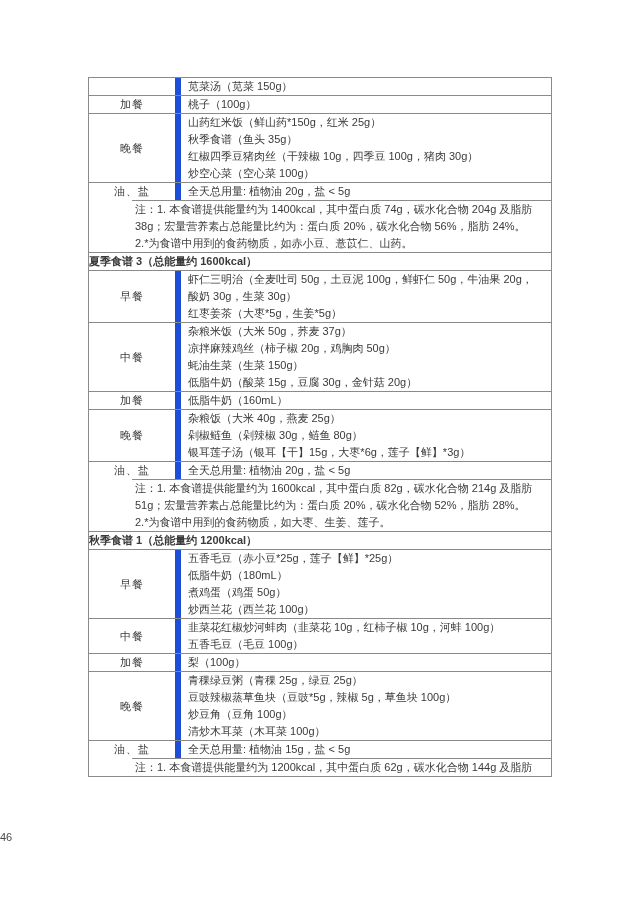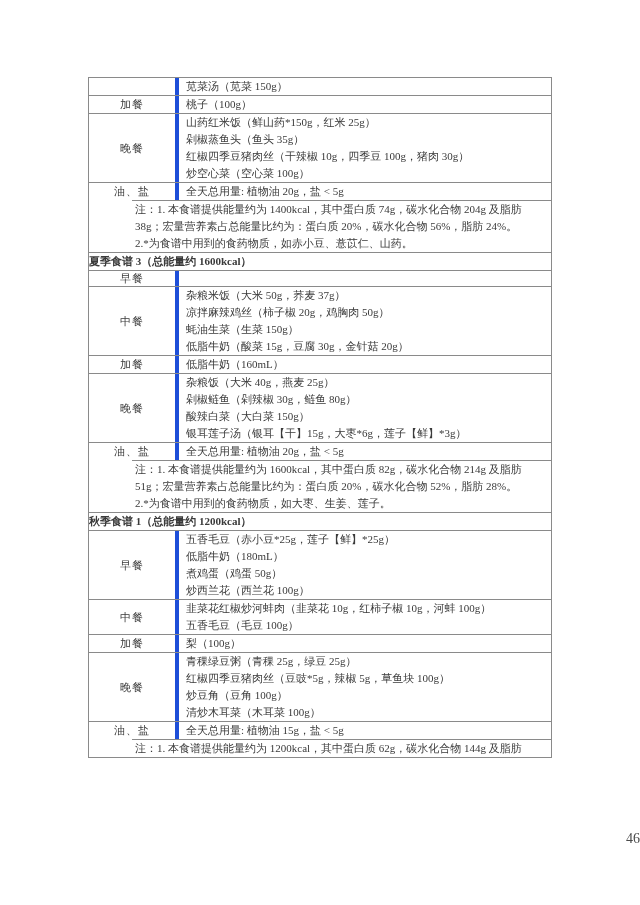--- a/index.html
+++ b/index.html
@@ -1,54 +1,54 @@
 <!DOCTYPE html>
 <html><head>
 <meta charset="utf-8">
 <style>
   html,body { margin:0; padding:0; }
   .page {
     position:relative;
     width:640px; height:905px;
     background:#ffffff;
-    font-family:Liberation Serif, serif;
+    font-family:Liberation Sans, sans-serif;
     color:#3a3a3a;
     overflow:hidden;
   }
   .doc-table {
     position:absolute;
     left:88px; top:77px;
     width:462px;
     border:1px solid #8a8a8a;
     font-size:11px;
     background:#fff;
   }
   .row { border-top:1px solid #8a8a8a; }
   .row:first-child { border-top:none; }
   .row.meal { display:flex; }
   .row.meal .label-cell {
     width:86px; flex:0 0 86px;
-    border-right:4px solid #1d4ed8;
+    border-right:6px solid #1d4ed8;
     display:flex; align-items:center; justify-content:center;
     letter-spacing:1px;
   }
   .row.meal .content-cell { flex:1; padding-left:7px; overflow:hidden; }
   .line { height:17px; line-height:17px; white-space:nowrap; overflow:hidden; }
   .row.header {
     display:block; 
     font-weight:bold;
     height:17px; line-height:17px;
     white-space:nowrap; overflow:hidden;
   }
   .row.note { display:block; padding-left:3px;margin-left:43px; }
   .page-number {
     position:absolute;
     left:0; right:0; top:831px;
-    text-align:right;
-    font-size:14px;
+    text-align:left;
+    font-size:11px;
     color:#4a4a4a;
   }
 </style>
 </head>
 <body>
 
 <div class="page">
   <div class="doc-table" id="doc-table">
       <div class="row meal">
         <div class="label-cell"></div>
@@ -59,39 +59,44 @@
       <div class="row meal">
         <div class="label-cell">加餐</div>
         <div class="content-cell">
           <div class="line">桃子（100g）</div>
         </div>
       </div>
       <div class="row meal">
         <div class="label-cell">晚餐</div>
         <div class="content-cell">
           <div class="line">山药红米饭（鲜山药*150g，红米 25g）</div>
-          <div class="line">剁椒蒸鱼头（鱼头 35g）</div>
+          <div class="line">秋季食谱（鱼头 35g）</div>
           <div class="line">红椒四季豆猪肉丝（干辣椒 10g，四季豆 100g，猪肉 30g）</div>
           <div class="line">炒空心菜（空心菜 100g）</div>
         </div>
       </div>
       <div class="row meal">
         <div class="label-cell">油、盐</div>
         <div class="content-cell">
           <div class="line">全天总用量: 植物油 20g，盐 &lt; 5g</div>
         </div>
       </div>
       <div class="row note">
         <div class="line">注：1. 本食谱提供能量约为 1400kcal，其中蛋白质 74g，碳水化合物 204g 及脂肪</div>
         <div class="line">38g；宏量营养素占总能量比约为：蛋白质 20%，碳水化合物 56%，脂肪 24%。</div>
         <div class="line">2.*为食谱中用到的食药物质，如赤小豆、薏苡仁、山药。</div>
       </div>
       <div class="row header">夏季食谱 3（总能量约 1600kcal）</div>
       <div class="row meal">
         <div class="label-cell">早餐</div>
+        <div class="content-cell">
+          <div class="line">虾仁三明治（全麦吐司 50g，土豆泥 100g，鲜虾仁 50g，牛油果 20g，</div>
+          <div class="line">酸奶 30g，生菜 30g）</div>
+          <div class="line">红枣姜茶（大枣*5g，生姜*5g）</div>
+        </div>
       </div>
       <div class="row meal">
         <div class="label-cell">中餐</div>
         <div class="content-cell">
           <div class="line">杂粮米饭（大米 50g，荞麦 37g）</div>
           <div class="line">凉拌麻辣鸡丝（柿子椒 20g，鸡胸肉 50g）</div>
           <div class="line">蚝油生菜（生菜 150g）</div>
           <div class="line">低脂牛奶（酸菜 15g，豆腐 30g，金针菇 20g）</div>
         </div>
       </div>
@@ -99,21 +104,20 @@
         <div class="label-cell">加餐</div>
         <div class="content-cell">
           <div class="line">低脂牛奶（160mL）</div>
         </div>
       </div>
       <div class="row meal">
         <div class="label-cell">晚餐</div>
         <div class="content-cell">
           <div class="line">杂粮饭（大米 40g，燕麦 25g）</div>
           <div class="line">剁椒鲢鱼（剁辣椒 30g，鲢鱼 80g）</div>
-          <div class="line">酸辣白菜（大白菜 150g）</div>
           <div class="line">银耳莲子汤（银耳【干】15g，大枣*6g，莲子【鲜】*3g）</div>
         </div>
       </div>
       <div class="row meal">
         <div class="label-cell">油、盐</div>
         <div class="content-cell">
           <div class="line">全天总用量: 植物油 20g，盐 &lt; 5g</div>
         </div>
       </div>
       <div class="row note">
@@ -141,21 +145,21 @@
       <div class="row meal">
         <div class="label-cell">加餐</div>
         <div class="content-cell">
           <div class="line">梨（100g）</div>
         </div>
       </div>
       <div class="row meal">
         <div class="label-cell">晚餐</div>
         <div class="content-cell">
           <div class="line">青稞绿豆粥（青稞 25g，绿豆 25g）</div>
-          <div class="line">红椒四季豆猪肉丝（豆豉*5g，辣椒 5g，草鱼块 100g）</div>
+          <div class="line">豆豉辣椒蒸草鱼块（豆豉*5g，辣椒 5g，草鱼块 100g）</div>
           <div class="line">炒豆角（豆角 100g）</div>
           <div class="line">清炒木耳菜（木耳菜 100g）</div>
         </div>
       </div>
       <div class="row meal">
         <div class="label-cell">油、盐</div>
         <div class="content-cell">
           <div class="line">全天总用量: 植物油 15g，盐 &lt; 5g</div>
         </div>
       </div>

